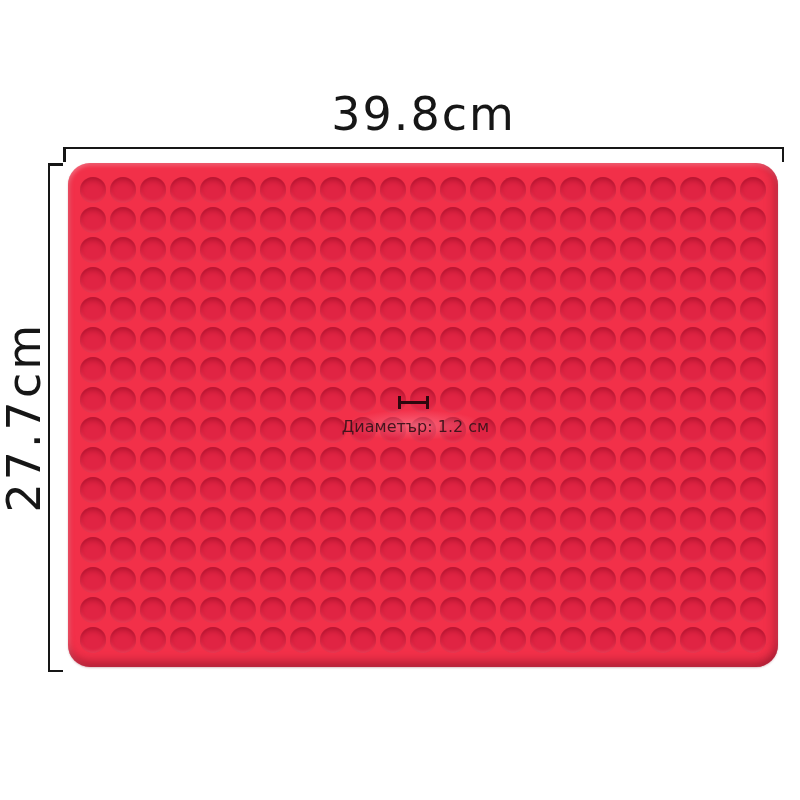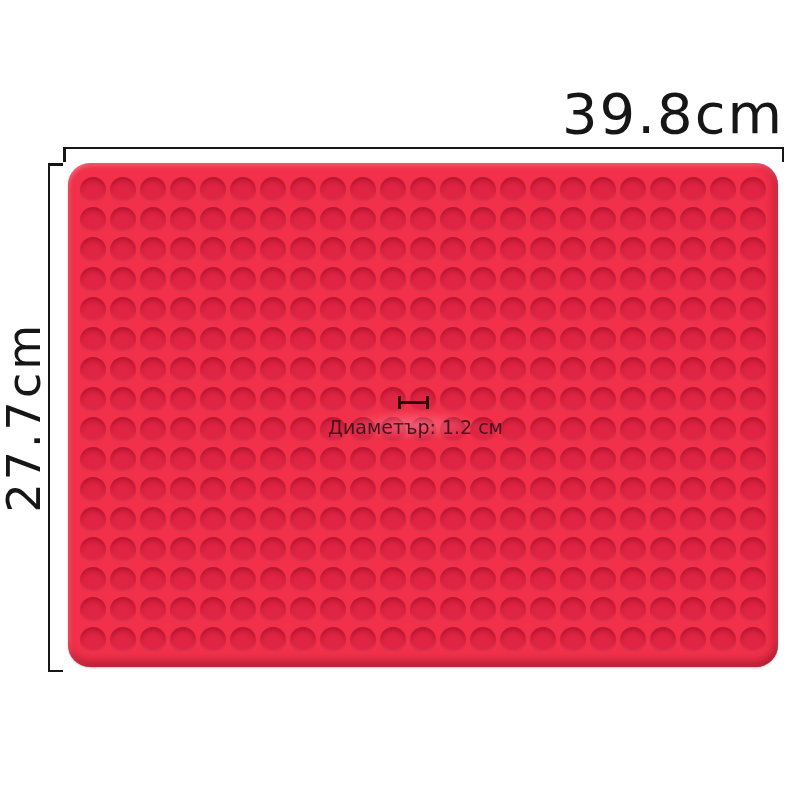--- a/index.html
+++ b/index.html
@@ -18,22 +18,22 @@
   .stage{
     position:relative;
     width:800px; height:800px;
     background:var(--background);
     overflow:hidden;
   }
 
   
   .width-label{
     position:absolute; left:63px; top:88px; width:721px;
-    text-align:right;
-    font-size:56px; line-height:52px; letter-spacing:2px;
+    text-align:center;
+    font-size:46px; line-height:52px; letter-spacing:2px;
     color:var(--dimension-line);
     white-space:nowrap;
   }
   .dim-line-h{
     position:absolute; left:63px; top:147px; width:721px; height:15px;
     border-top:2.5px solid var(--dimension-line);
   }
   .dim-line-h::before, .dim-line-h::after{
     content:""; position:absolute; top:-2.5px; width:2.5px; height:15px;
     background:var(--dimension-line);
@@ -107,21 +107,21 @@
 
   .diameter-glow{
     position:absolute; left:346px; top:410px; width:136px; height:30px;
     background:radial-gradient(ellipse at center,
       rgba(255,140,160,0.55) 0%, rgba(255,140,160,0) 72%);
     pointer-events:none;
   }
   .diameter-label{
     position:absolute; left:313px; top:417px; width:205px;
     text-align:center;
-    font-size:19px; line-height:20px;
+    font-size:16px; line-height:20px;
     color:var(--diameter-text);
     white-space:nowrap;
   }
 </style>
 </head>
 <body>
 
 <div class="stage">
 
   <div class="width-label">39.8cm</div>

